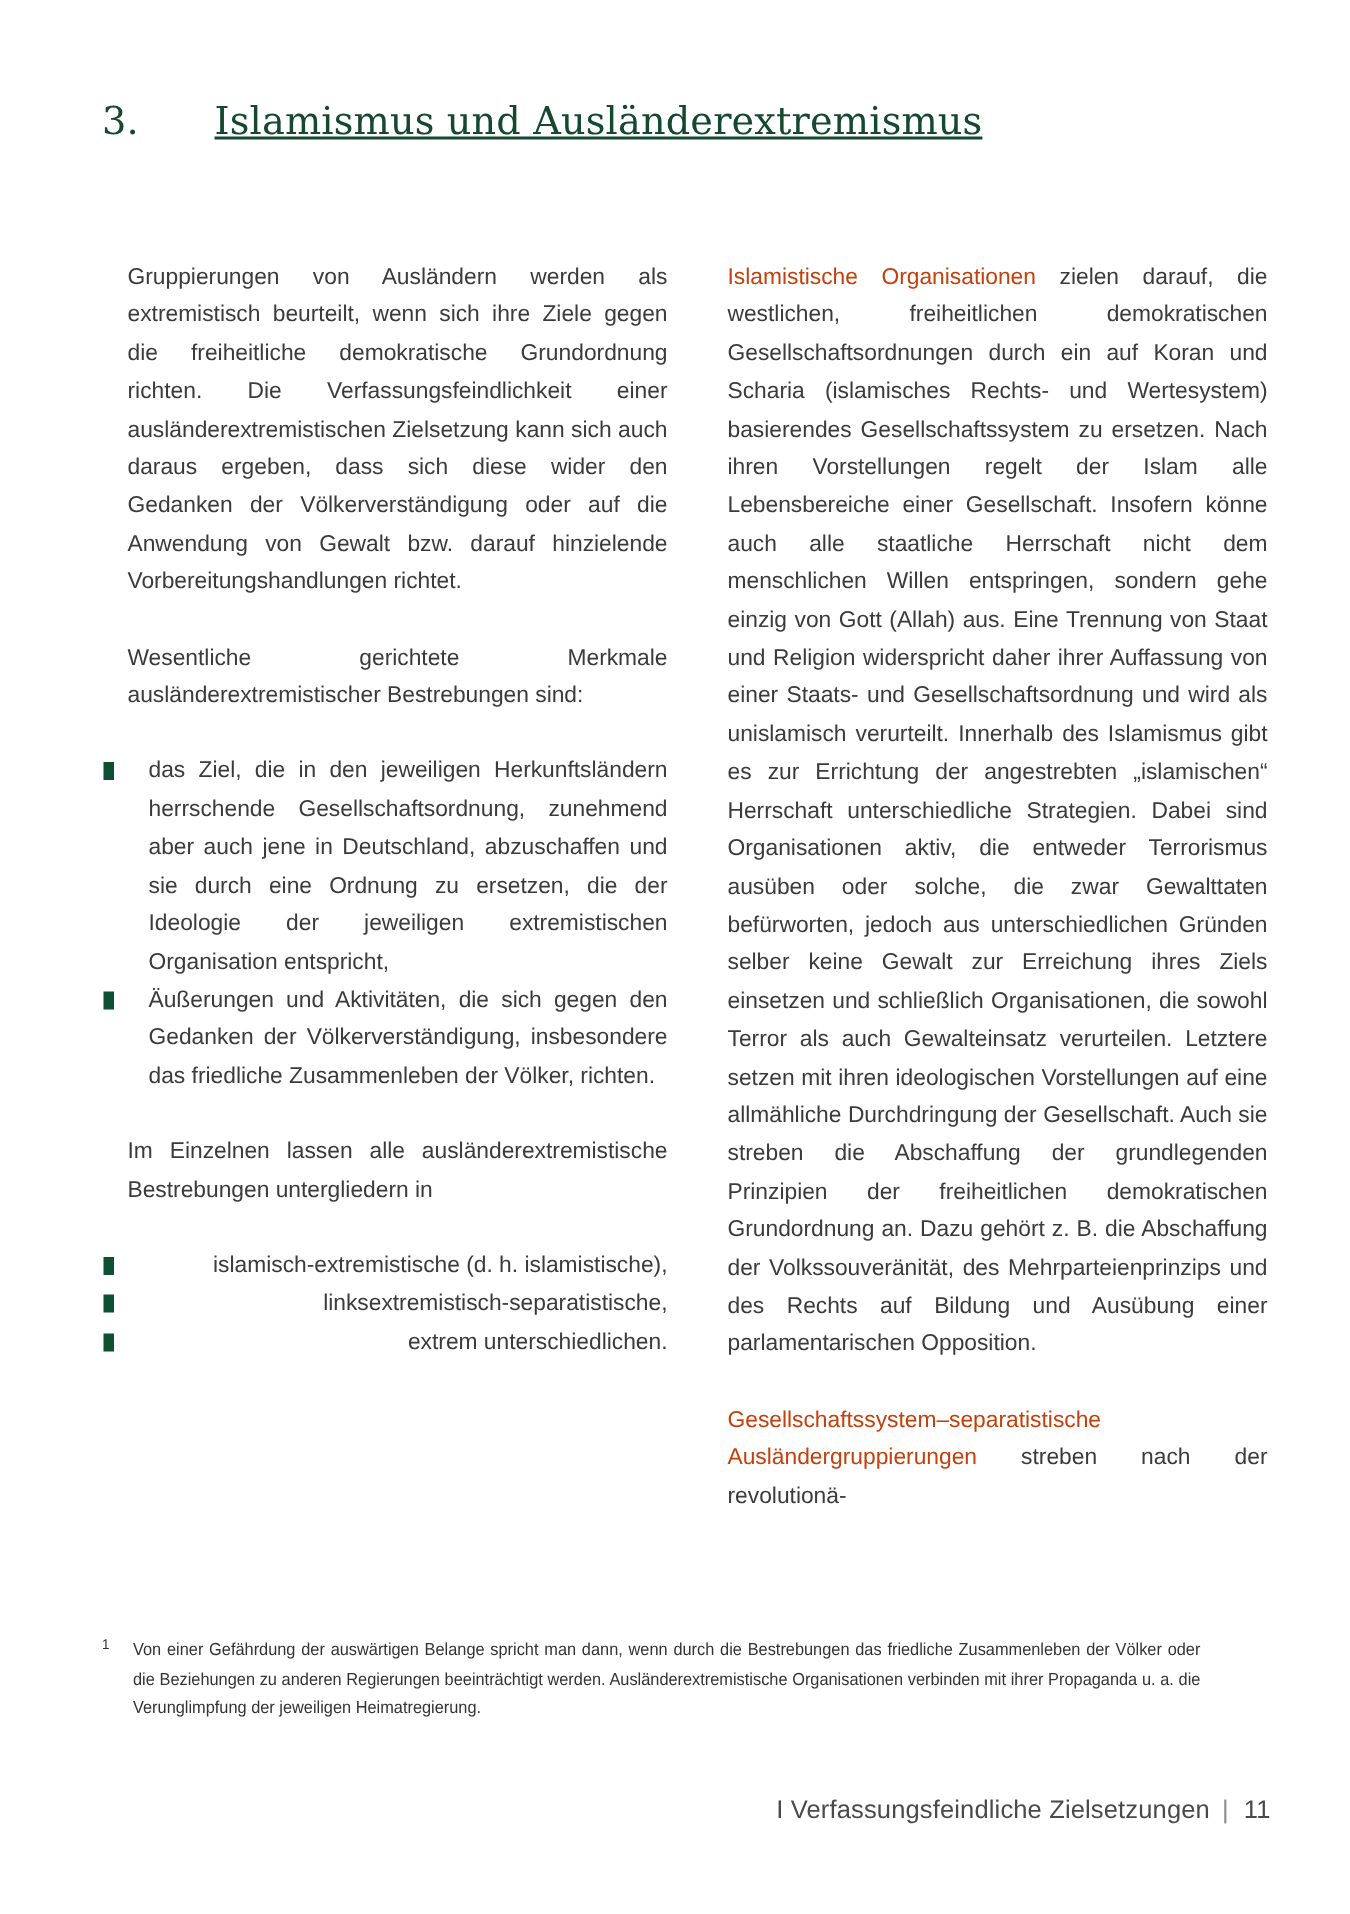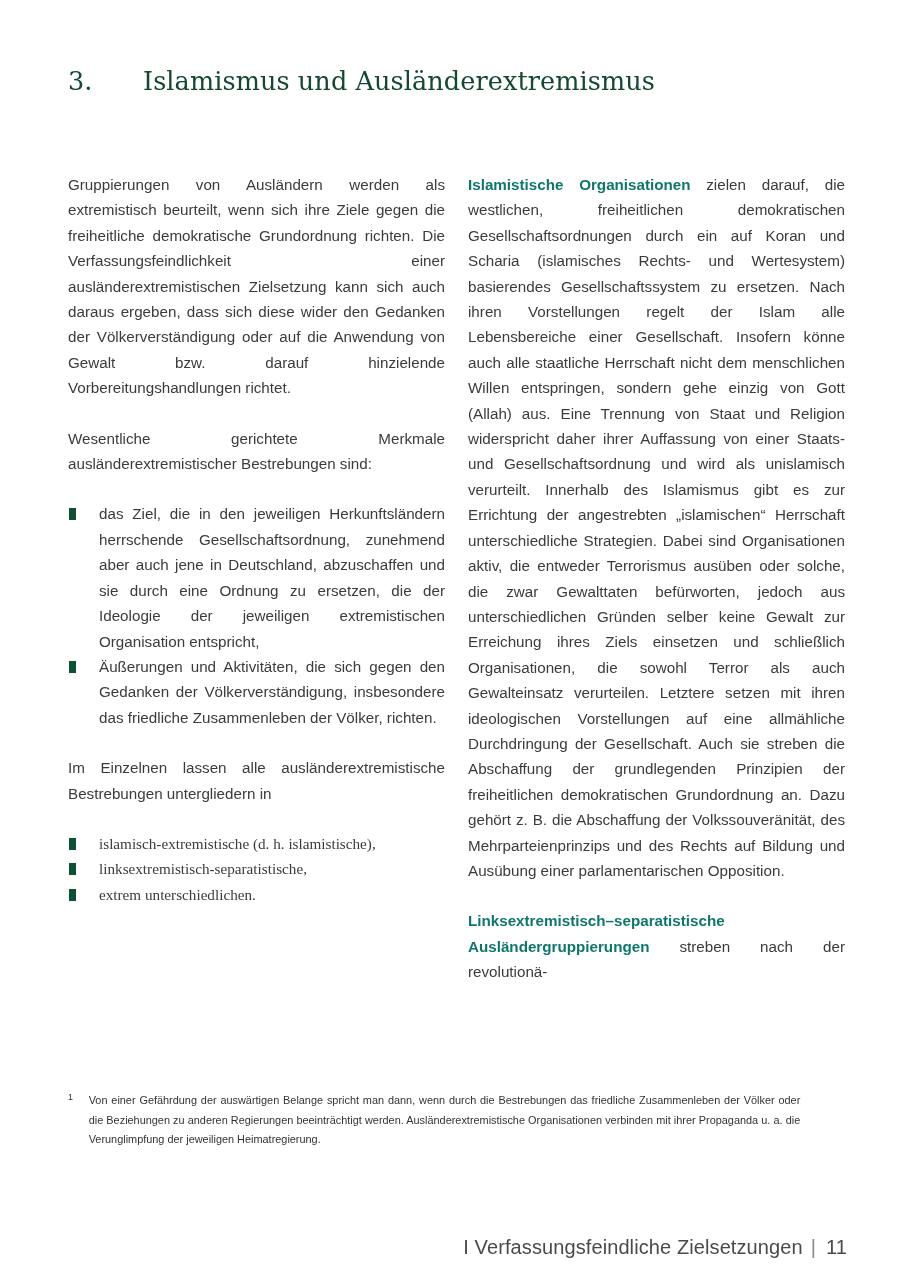--- a/index.html
+++ b/index.html
@@ -37,62 +37,63 @@
     font-weight: 400;
     letter-spacing: 0.1px;
     white-space: nowrap;
   }
   .chapter-num {
     width: 75px;
     flex: 0 0 75px;
   }
   .chapter-title {
     flex: 1 1 auto;
+    text-decoration: underline;
   }
 
   
   .col {
     position: absolute;
     top: 172px;
     width: 377px;
     font-size: 15.2px;
     line-height: 25.4px;
     text-align: justify;
     text-justify: inter-word;
     color: #3b3b3b;
     -webkit-hyphens: none;
     hyphens: none;
   }
   .col-left  { left: 68px; }
   .col-right { left: 468px; }
 
   .para {
-    margin: 0 0 25px 0;
+    margin: 0 0 25px 17px;
     text-align: justify;
   }
   .para.last { margin-bottom: 0; }
 
   b, .bold {
-    font-weight: 700;
-    color: #0f766e;
+    font-weight: 400;
+    color: #c2410c;
   }
 
   
   .blist {
     margin: 0 0 25px 0;
     padding: 0;
     list-style: none;
   }
   .blist li {
     position: relative;
     padding-left: 31px;
     margin: 0 0 0 0;
     text-align: justify;
   }
-  .blist li.nj { text-align: left; font-family: Liberation Serif, serif; }
+  .blist li.nj { text-align: right; }
   .bullet-sq {
     position: absolute;
     left: 1px;
     top: 7px;
     width: 7px;
     height: 12px;
     background: #0d5033;
     display: block;
   }
   sup.fn {
@@ -126,26 +127,25 @@
     display: block;
     margin-left: 22px;
     text-align: justify;
   }
 
   
   .page-footer {
     position: absolute;
     right: 53px;
     top: 1196px;
-    font-size: 20px;
+    font-size: 17px;
     line-height: 22px;
     color: #4a4a4a;
     white-space: nowrap;
     letter-spacing: 0.1px;
-    margin-top: 40px;
   }
   .page-footer .sep {
     display: inline-block;
     padding: 0 6px 0 8px;
     color: #8a8a8a;
   }
   .page-footer .pnum { padding-left: 4px; }
 </style>
 </head>
 <body>
@@ -190,21 +190,21 @@
         <span>extrem unterschiedlichen.</span>
       </li>
     </ul>
 
   </div>
 
   <div class="col col-right">
 
     <p class="para"><span class="bold">Islamistische Organisationen</span><span> zielen darauf, die westlichen, freiheitlichen demokratischen Gesellschaftsordnungen durch ein auf Koran und Scharia (islamisches Rechts- und Wertesystem) basierendes Gesellschaftssystem zu ersetzen. Nach ihren Vorstellungen regelt der Islam alle Lebensbereiche einer Gesellschaft. Insofern könne auch alle staatliche Herrschaft nicht dem menschlichen Willen entspringen, sondern gehe einzig von Gott (Allah) aus. Eine Trennung von Staat und Religion widerspricht daher ihrer Auffassung von einer Staats- und Gesellschaftsordnung und wird als unislamisch verurteilt. Innerhalb des Islamismus gibt es zur Errichtung der angestrebten „islamischen“ Herrschaft unterschiedliche Strategien. Dabei sind Organisationen aktiv, die entweder Terrorismus ausüben oder solche, die zwar Gewalttaten befürworten, jedoch aus unterschiedlichen Gründen selber keine Gewalt zur Erreichung ihres Ziels einsetzen und schließlich Organisationen, die sowohl Terror als auch Gewalteinsatz verurteilen. Letztere setzen mit ihren ideologischen Vorstellungen auf eine allmähliche Durchdringung der Gesellschaft. Auch sie streben die Abschaffung der grundlegenden Prinzipien der freiheitlichen demokratischen Grundordnung an. Dazu gehört z. B. die Abschaffung der Volkssouveränität, des Mehrparteienprinzips und des Rechts auf Bildung und Ausübung einer parlamentarischen Opposition.</span></p>
 
-    <p class="para last"><span class="bold">Linksextremistisch–separatistische Ausländergruppierungen</span><span> streben nach der revolutionä-</span></p>
+    <p class="para last"><span class="bold">Gesellschaftssystem–separatistische Ausländergruppierungen</span><span> streben nach der revolutionä-</span></p>
 
   </div>
 
   <div class="footnote">
     <span class="fn-marker">1</span>
     <span class="fn-body">Von einer Gefährdung der auswärtigen Belange spricht man dann, wenn durch die Bestrebungen das friedliche Zusammenleben der Völker oder die Beziehungen zu anderen Regierungen beeinträchtigt werden. Ausländerextremistische Organisationen verbinden mit ihrer Propaganda u. a. die Verunglimpfung der jeweiligen Heimatregierung.</span>
   </div>
 
   <div class="page-footer">
     <span>I Verfassungsfeindliche Zielsetzungen</span><span class="sep">|</span><span class="pnum">11</span>

